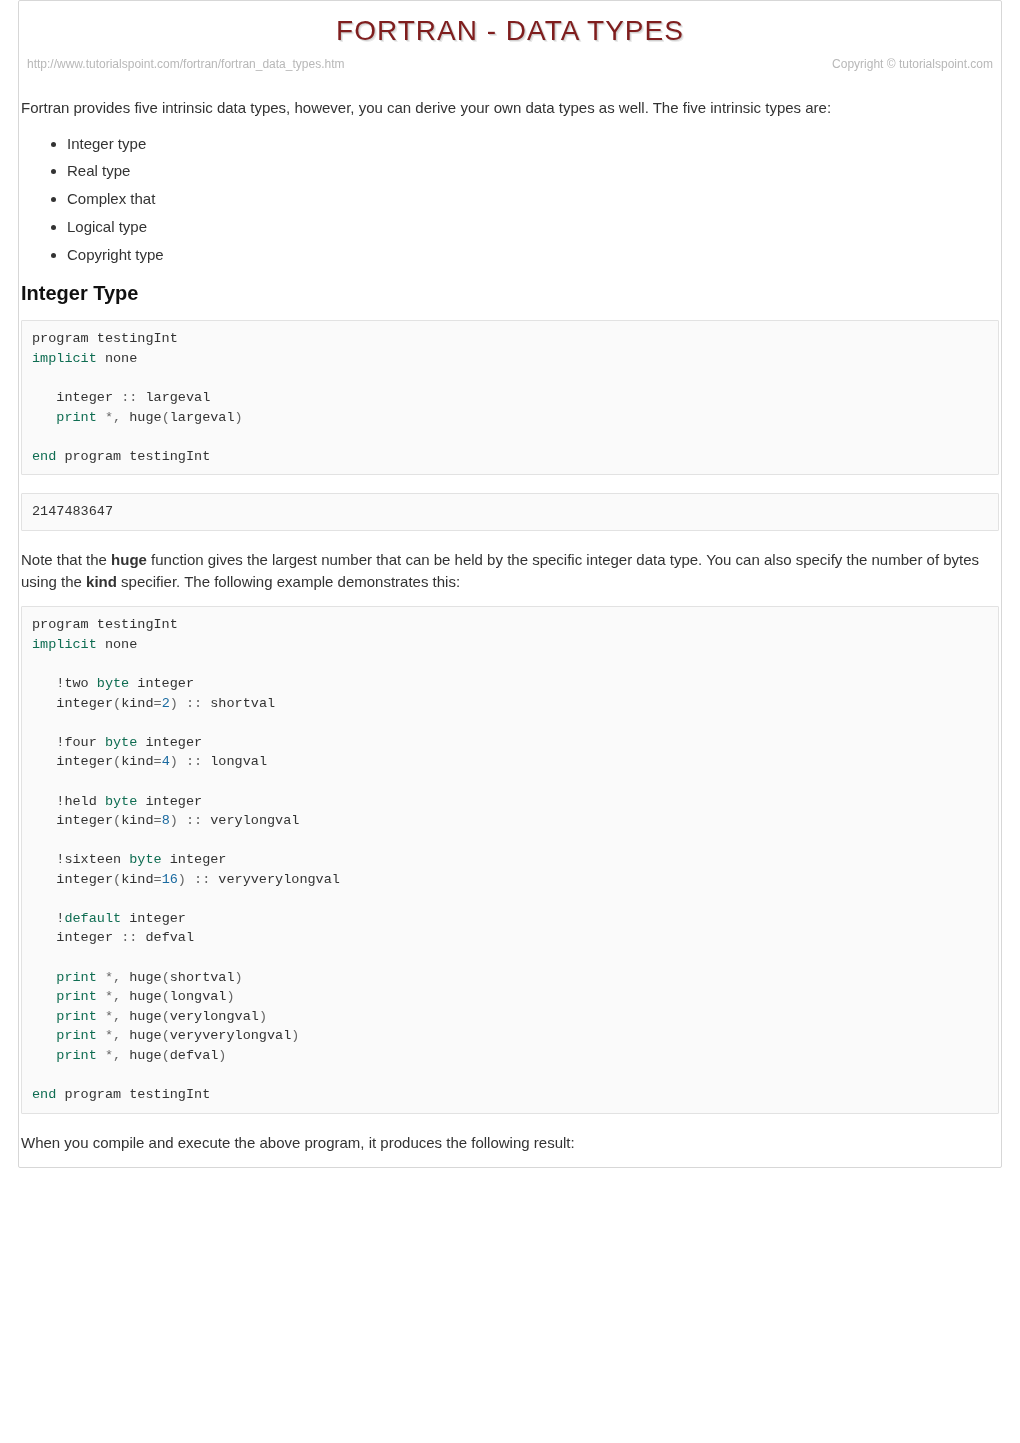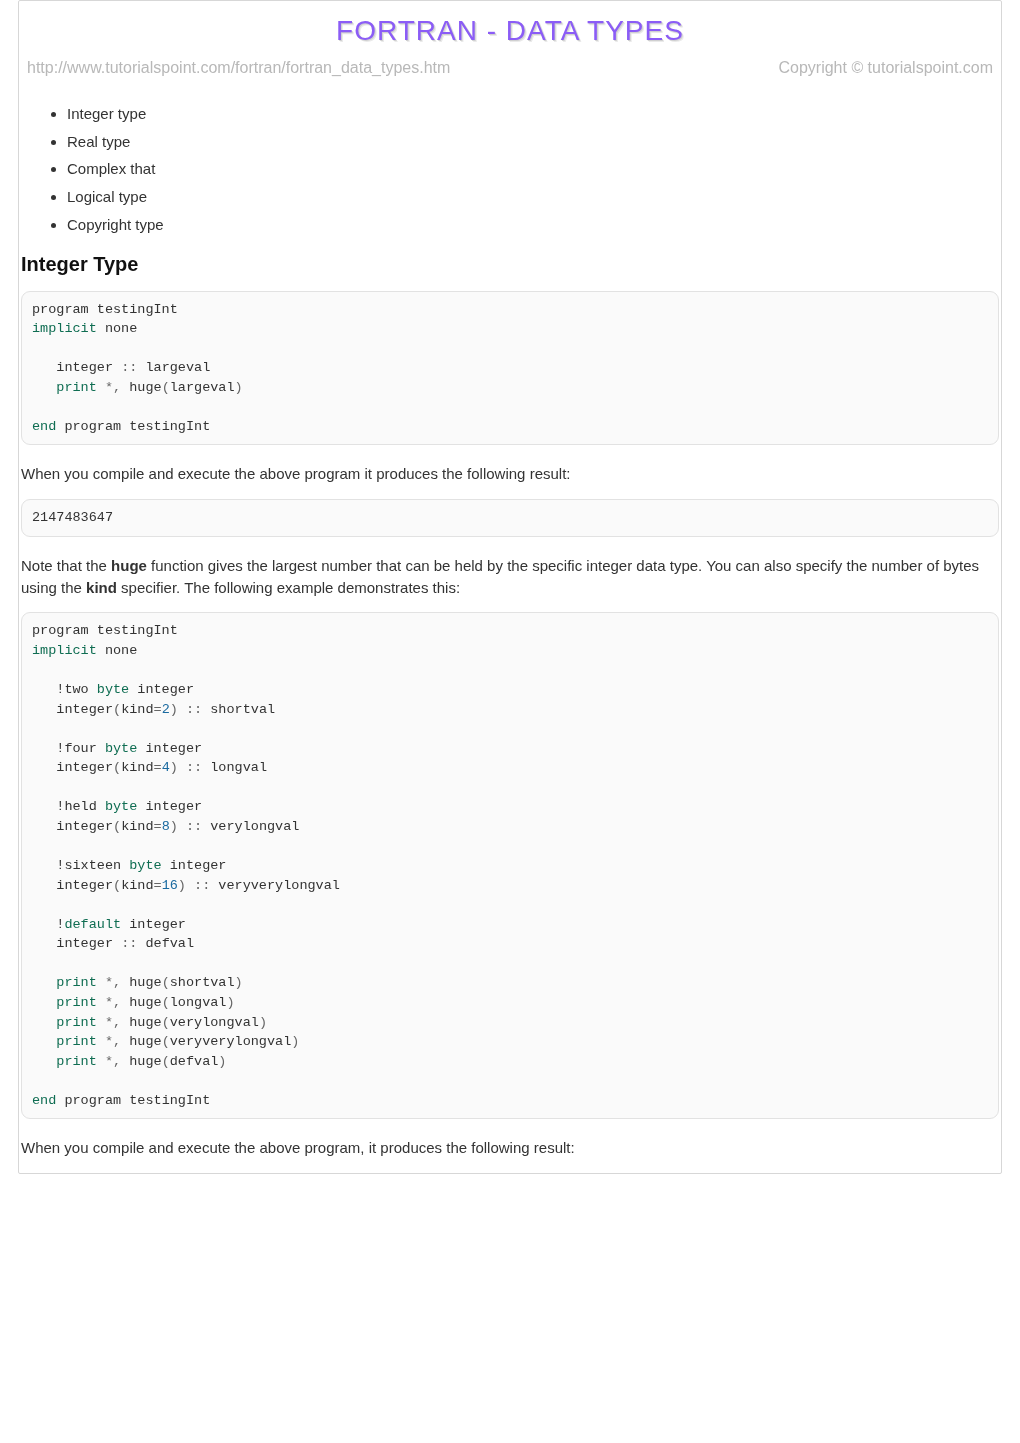--- a/index.html
+++ b/index.html
@@ -21,31 +21,31 @@
     border: 1px solid #d7d7d7;
     border-radius: 2px;
     padding: 0;
   }
   h1.page-title {
     font-family: Verdana, Geneva, sans-serif;
     font-weight: 400;
     font-size: 28px;
     letter-spacing: 1px;
     text-align: center;
-    color: #8b5cf6;
+    color: #7f1d1d;
     text-shadow: 1px 1px 0 #d0d0d0, 2px 2px 0 #eaeaea;
     margin: 10px 0 4px 0;
   }
   .meta-row {
     display: flex;
     justify-content: space-between;
     align-items: center;
     padding: 0 8px;
     margin: 2px 0 24px 0;
-    font-size: 16px;
+    font-size: 12px;
     color: #b8b8b8;
   }
   .meta-row a {
     color: #b8b8b8;
     text-decoration: none;
   }
   .body-pad { padding: 0 2px; }
   p { margin: 0 0 14px 0; }
   ul.bullets {
     margin: 0 0 14px 0;
@@ -57,21 +57,21 @@
   h2.section {
     font-family: Verdana, Geneva, sans-serif;
     font-weight: 700;
     font-size: 20px;
     margin: 10px 0 12px 0;
     color: #111;
   }
   pre.code {
     background: #fafafa;
     border: 1px solid #e2e2e2;
-    border-radius: 9px;
+    border-radius: 1px;
     padding: 8px 10px;
     margin: 8px 0 18px 0;
     font-family: Consolas, "Courier New", monospace;
     font-size: 13.5px;
     line-height: 1.45;
     white-space: pre;
     overflow-x: auto;
     color: #333;
   }
   
@@ -89,41 +89,41 @@
 
     <h1 class="page-title">FORTRAN - DATA TYPES</h1>
 
     <div class="meta-row">
       <a href="#">http://www.tutorialspoint.com/fortran/fortran_data_types.htm</a>
       <span>Copyright © tutorialspoint.com</span>
     </div>
 
     <div class="body-pad">
 
+      <p>Fortran provides five intrinsic data types, however, you can derive your own data types as well. The five intrinsic types are:</p>
 
       <ul class="bullets">
         <li>Integer type</li>
         <li>Real type</li>
         <li>Complex that</li>
         <li>Logical type</li>
         <li>Copyright type</li>
       </ul>
 
       <h2 class="section">Integer Type</h2>
 
 
       <pre class="code"><span>program testingInt</span>
 <span class="tk-kw">implicit</span><span> none</span>
 
 <span>   integer </span><span class="tk-punc">::</span><span> largeval</span>
 <span class="tk-kw">   print </span><span class="tk-punc">*,</span><span> huge</span><span class="tk-punc">(</span><span>largeval</span><span class="tk-punc">)</span>
 
 <span class="tk-kw">end</span><span> program testingInt</span></pre>
 
-      <p>When you compile and execute the above program it produces the following result:</p>
 
       <pre class="code"><span>2147483647</span></pre>
 
       <p>
         <span>Note that the </span><span class="bold">huge</span><span> function gives the largest number that can be held by the specific integer data type. You can also specify the number of bytes using the </span><span class="bold">kind</span><span> specifier. The following example demonstrates this:</span>
       </p>
 
       <pre class="code"><span>program testingInt</span>
 <span class="tk-kw">implicit</span><span> none</span>
 

